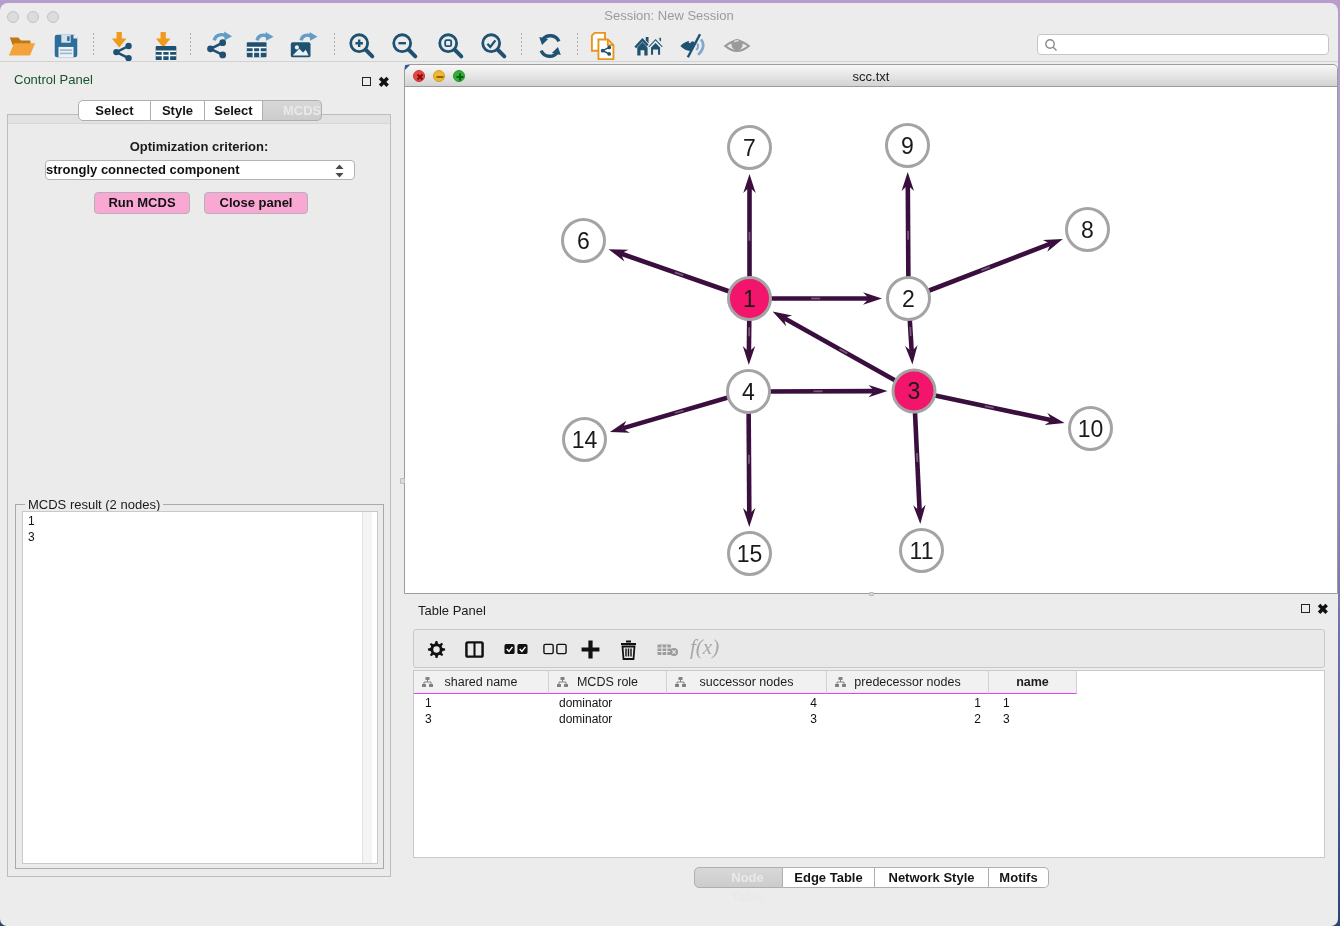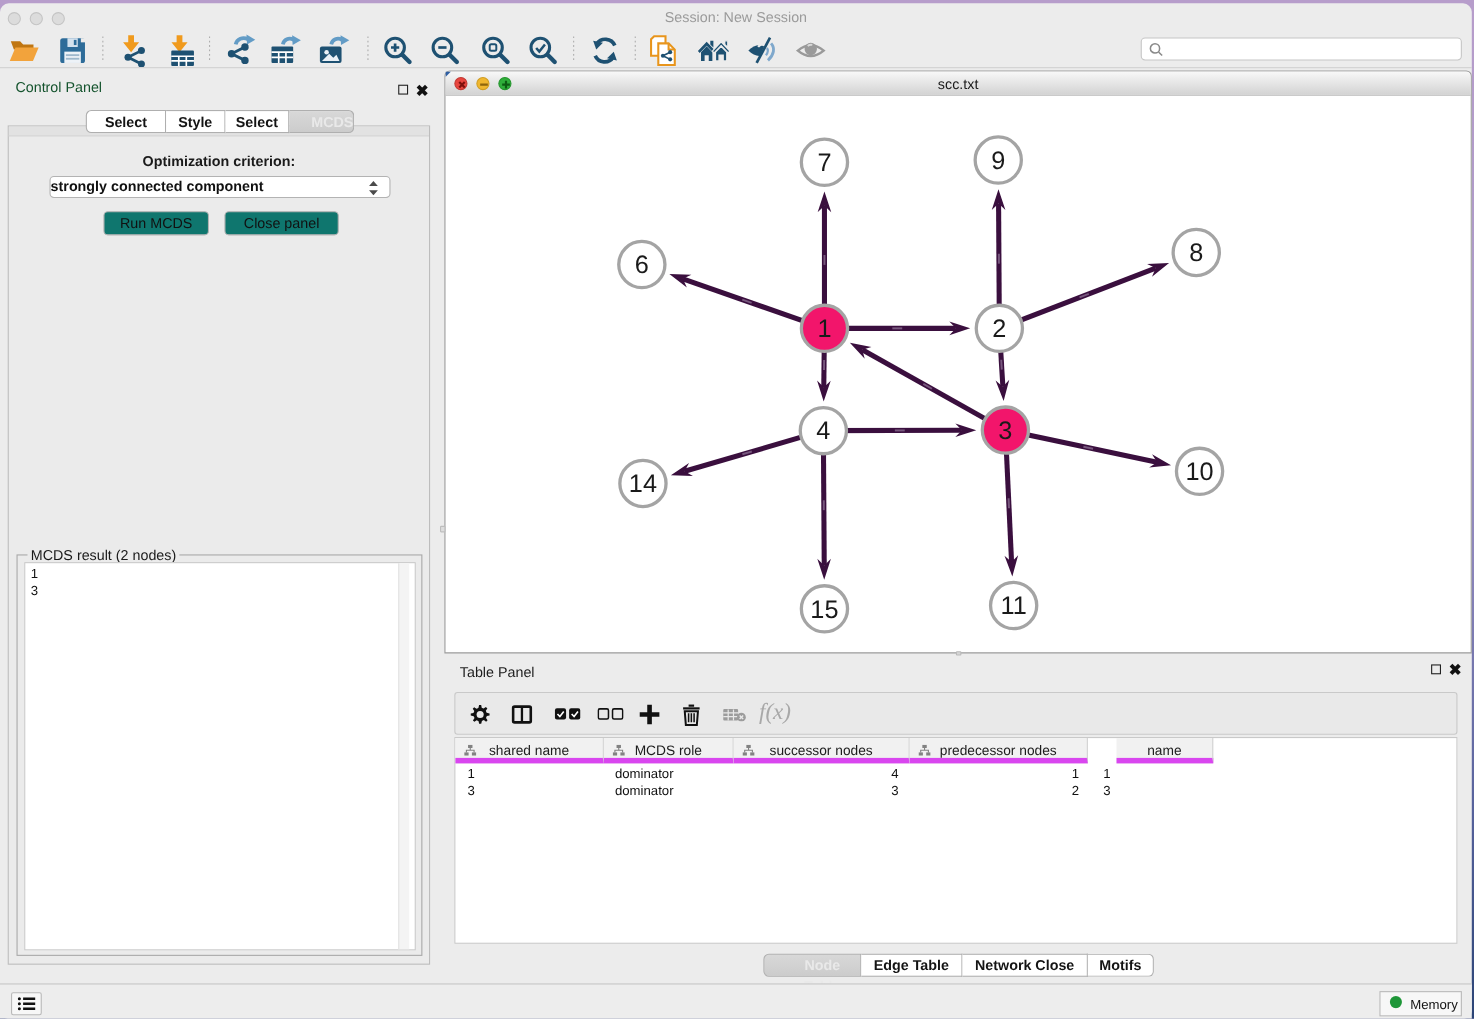--- a/index.html
+++ b/index.html
@@ -17,35 +17,35 @@
 .pclose{position:absolute;font-size:14px;font-weight:bold;color:#111;line-height:10px;}
 #cptabs{position:absolute;left:78px;top:36px;height:21px;display:flex;}
 .seg{height:21px;border:1px solid #AFAFAF;border-left:none;background:#fff;font-size:13px;font-weight:600;color:#141414;text-align:center;line-height:19px;}
 .seg.first{border-left:1px solid #AFAFAF;border-radius:5px 0 0 5px;}
 .seg.last{border-radius:0 5px 5px 0;}
 .seg.selgray{background:linear-gradient(#D8D8D8,#CCCCCC);color:#E9E9E9;}
 #cpbox{position:absolute;left:7px;top:50px;width:384px;height:763px;border:1px solid #BDBDBD;background:#EBEBEB;}
 #cpbox .topstrip{position:absolute;left:0;top:0;width:100%;height:9px;background:#E2E2E2;border-bottom:1px solid #D6D6D6;}
 #optlab{position:absolute;left:0;top:77px;width:100%;text-align:center;font-size:13px;font-weight:600;color:#1A1A1A;}
 #combo{position:absolute;left:37px;top:45px;width:310px;height:20px;background:#fff;border:1px solid #B3B3B3;border-radius:4px;font-size:13px;font-weight:600;color:#111;line-height:18px;}
-.btn{position:absolute;height:22px;background:#0f766e;border:1px solid #B3B3B3;border-radius:4px;font-size:13px;font-weight:400;color:#111;text-align:center;line-height:20px;}
+.btn{position:absolute;height:22px;background:#f9a8d4;border:1px solid #B3B3B3;border-radius:4px;font-size:13px;font-weight:700;color:#111;text-align:center;line-height:20px;}
 #fset{position:absolute;left:7px;top:389px;width:369px;height:365px;border:1px solid #A9A9A9;}
 #fleg{position:absolute;left:9px;top:-8px;background:#EBEBEB;font-size:13px;color:#1A1A1A;padding:0 3px;}
 #flist{position:absolute;left:6px;top:6px;width:356px;height:353px;background:#fff;border:1px solid #C9C9C9;font-size:12px;color:#111;}
 #fscroll{position:absolute;right:5px;top:0;width:10px;height:100%;background:#F4F4F4;border-left:1px solid #E2E2E2;}
 #netwin{position:absolute;left:404px;top:61px;width:934px;height:530px;border:1px solid #9C9C9C;border-radius:5px 5px 0 0;background:#fff;}
 #nettb{position:absolute;left:0;top:0;width:100%;height:22px;background:linear-gradient(#F8F8F8,#D3D3D3);border-bottom:1px solid #9B9B9B;border-radius:5px 5px 0 0;}
 .light{position:absolute;top:5px;width:12px;height:12px;border-radius:50%;}
 .light svg{display:block;}
 #nettitle{position:absolute;top:4px;left:0;width:100%;text-align:center;font-size:13px;color:#191919;}
 #tpanel{position:absolute;left:406px;top:594px;width:932px;height:297px;}
 #tpanel .ptitle{position:absolute;left:12px;top:6px;font-size:13px;color:#1C1C1C;}
 #ttool{position:absolute;left:7px;top:32px;width:912px;height:39px;background:#E9E9E9;border:1px solid #C9C9C9;border-radius:3px;}
 #ttable{position:absolute;left:7px;top:73px;width:912px;height:188px;background:#fff;border:1px solid #C9C9C9;}
-.hcell{position:absolute;top:0;height:23px;background:#F1F1F1;border-right:1px solid #D2D2D2;border-bottom:5px solid #d946ef;font-size:12.5px;color:#1D1D1D;text-align:center;line-height:23px;}
+.hcell{position:absolute;top:0;height:23px;background:#F1F1F1;border-right:1px solid #D2D2D2;border-bottom:1px solid #d946ef;font-size:12.5px;color:#1D1D1D;text-align:center;line-height:23px;}
 .dcell{position:absolute;font-size:12px;color:#111;height:16px;line-height:16px;}
 #btabs{position:absolute;left:288px;top:270px;height:21px;display:flex;}
 #statusbar{position:absolute;left:0;top:891px;width:1338px;height:32px;border-top:1px solid #C6C6C6;background:#EDEDED;}
 #listbtn{position:absolute;left:10px;top:7px;width:28px;height:21px;background:#F7F7F7;border:1px solid #B9B9B9;border-radius:2px;}
 #membtn{position:absolute;left:1254px;top:6px;width:75px;height:23px;background:#F7F7F7;border:1px solid #B9B9B9;font-size:12px;color:#111;}
 </style></head><body>
 <div id="desk"></div>
 <div id="win">
 <div id="titlebar">
  <div class="tl" style="left:7px;"></div>
@@ -352,46 +352,32 @@
             <rect x="0" y="7" width="4" height="3" fill="#828282"></rect>
             <rect x="7" y="7" width="4" height="3" fill="#828282"></rect>
             <path d="M5.5 3 v2 M2 7 V5 h7 v2" stroke="#828282" stroke-width="1" fill="none"></path>
           </svg>successor nodes</div>
   <div class="hcell" style="left:413px;width:162px;"><svg class="hico" width="11" height="10" viewBox="0 0 11 10" style="position:absolute;left:8px;top:6px">
             <rect x="3.5" y="0" width="4" height="3" fill="#828282"></rect>
             <rect x="0" y="7" width="4" height="3" fill="#828282"></rect>
             <rect x="7" y="7" width="4" height="3" fill="#828282"></rect>
             <path d="M5.5 3 v2 M2 7 V5 h7 v2" stroke="#828282" stroke-width="1" fill="none"></path>
           </svg>predecessor nodes</div>
-  <div class="hcell" style="left:601px;width:88px;">name</div>
+  <div class="hcell" style="left:575px;width:88px;font-weight:bold;">name</div>
   <div class="dcell" style="left:11px;top:24px;">1</div>
   <div class="dcell" style="left:145px;top:24px;">dominator</div>
   <div class="dcell" style="left:253px;top:24px;width:150px;text-align:right;">4</div>
   <div class="dcell" style="left:413px;top:24px;width:154px;text-align:right;">1</div>
   <div class="dcell" style="left:589px;top:24px;">1</div>
   <div class="dcell" style="left:11px;top:40px;">3</div>
   <div class="dcell" style="left:145px;top:40px;">dominator</div>
   <div class="dcell" style="left:253px;top:40px;width:150px;text-align:right;">3</div>
   <div class="dcell" style="left:413px;top:40px;width:154px;text-align:right;">2</div>
   <div class="dcell" style="left:589px;top:40px;">3</div>
  </div>
  <div id="btabs">
   <div class="seg first selgray" style="width:89px;padding-left:18px;">Node Table</div>
   <div class="seg" style="width:92px;">Edge Table</div>
-  <div class="seg" style="width:114px;">Network Close</div>
+  <div class="seg" style="width:114px;">Network Style</div>
   <div class="seg last" style="width:60px;">Motifs</div>
  </div>
-</div>
-<div id="statusbar">
- <div id="listbtn"><svg width="17" height="13" viewBox="0 0 17 13" style="margin:3px 0 0 5px">
-          <circle cx="1.6" cy="2" r="1.4" fill="#111"></circle>
-          <circle cx="1.6" cy="6.5" r="1.4" fill="#111"></circle>
-          <circle cx="1.6" cy="11" r="1.4" fill="#111"></circle>
-          <path d="M5 2 h11 M5 6.5 h11 M5 11 h11" stroke="#111" stroke-width="2.2"></path>
-        </svg></div>
- <div id="membtn">
-        <svg width="12" height="12" viewBox="0 0 12 12" style="position:absolute;left:8px;top:3px">
-          <circle cx="6" cy="6" r="5.5" fill="#1E9638"></circle>
-        </svg>
-        <span style="position:absolute;left:27px;top:4px;">Memory</span>
-      </div>
 </div>
 </div>
 
 </body></html>

